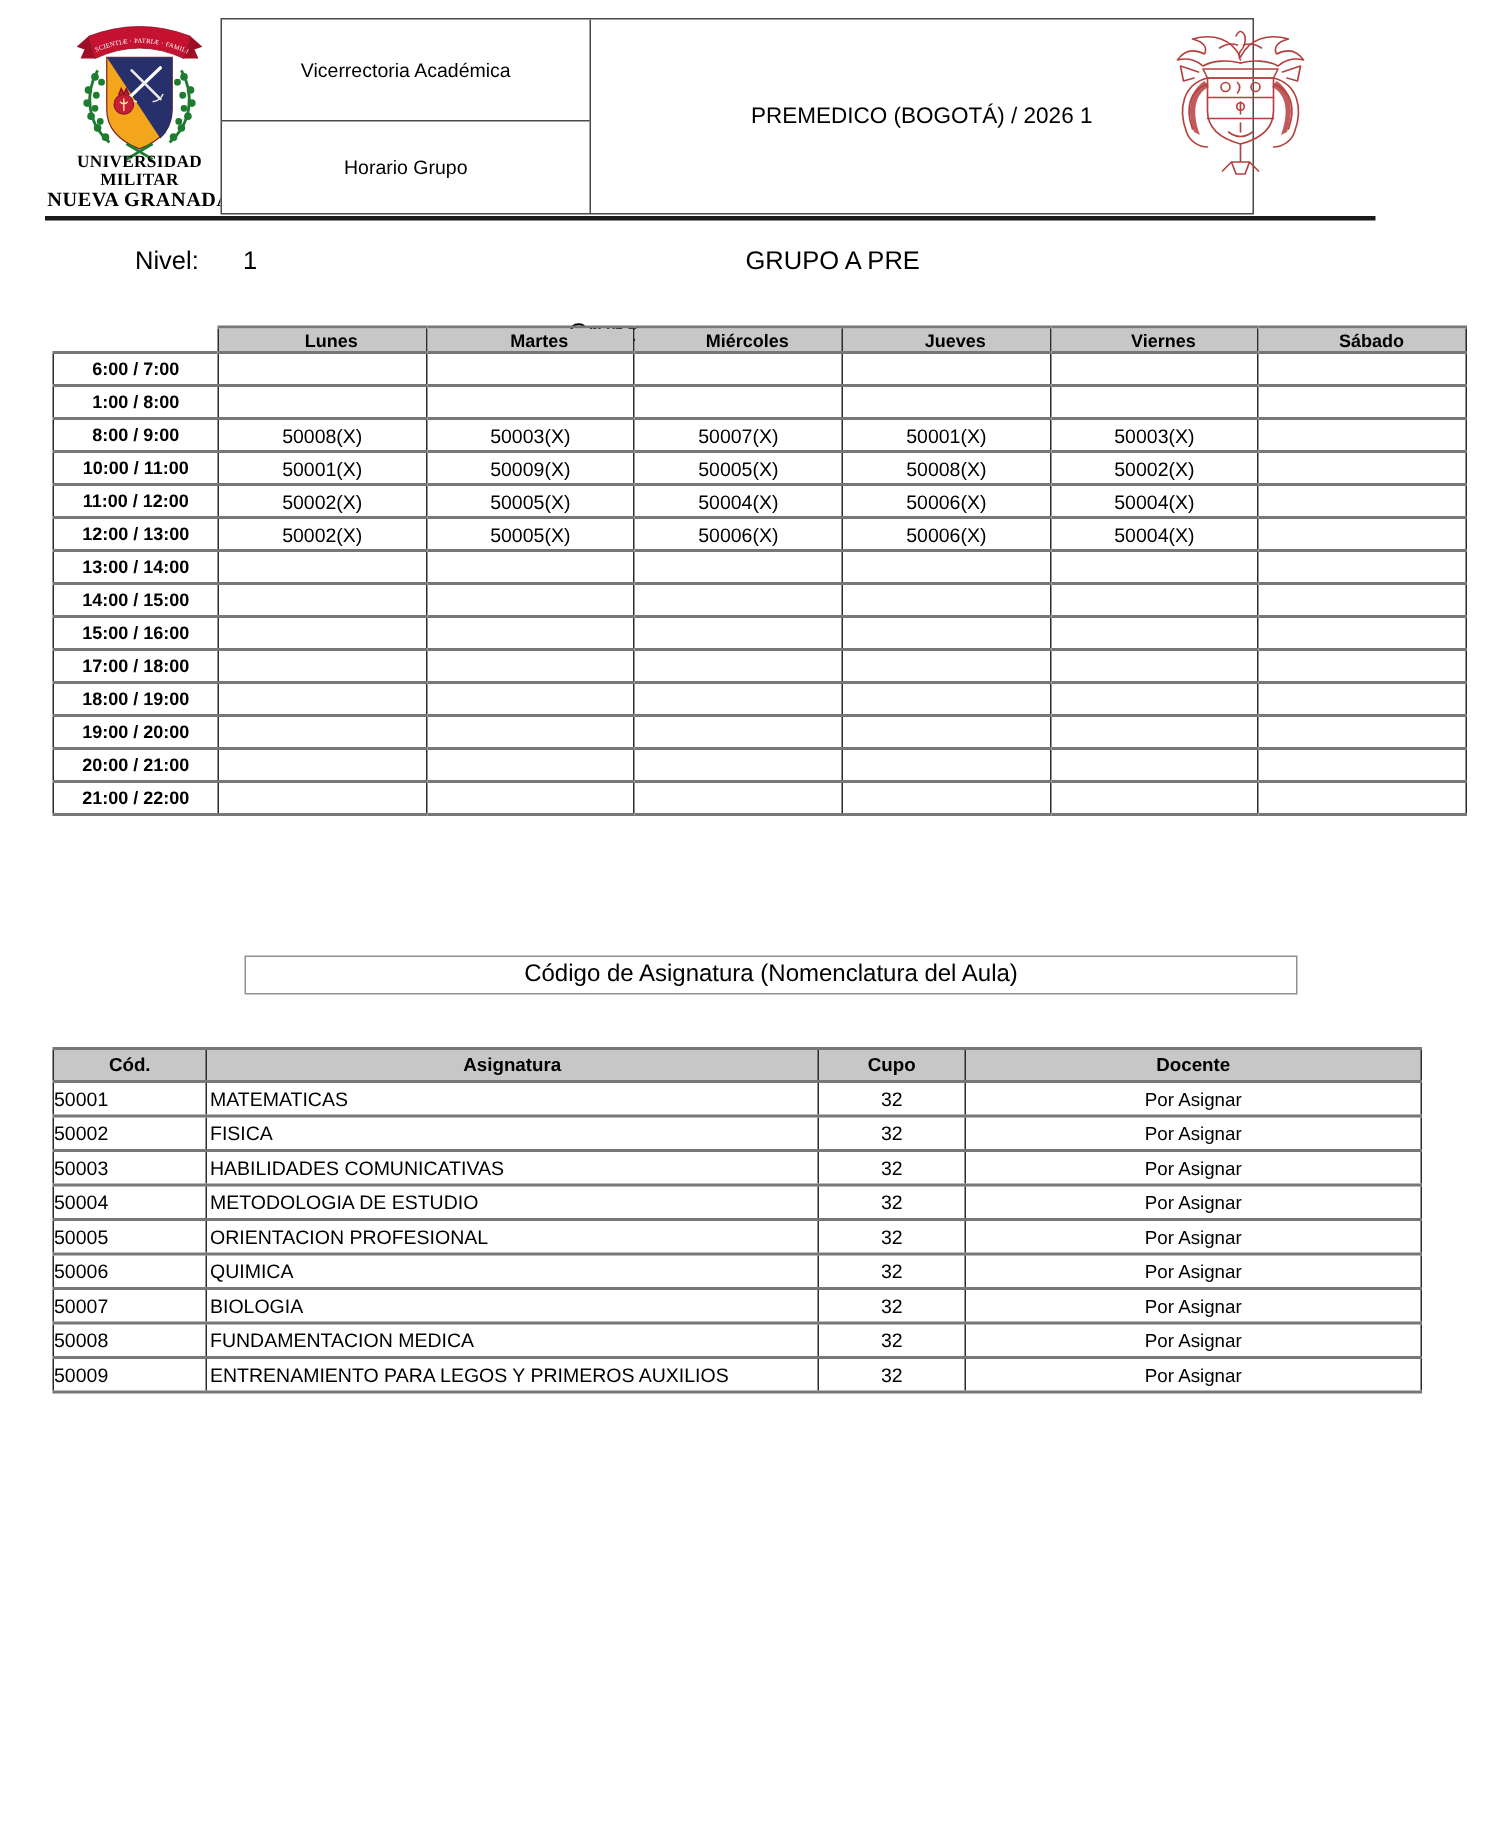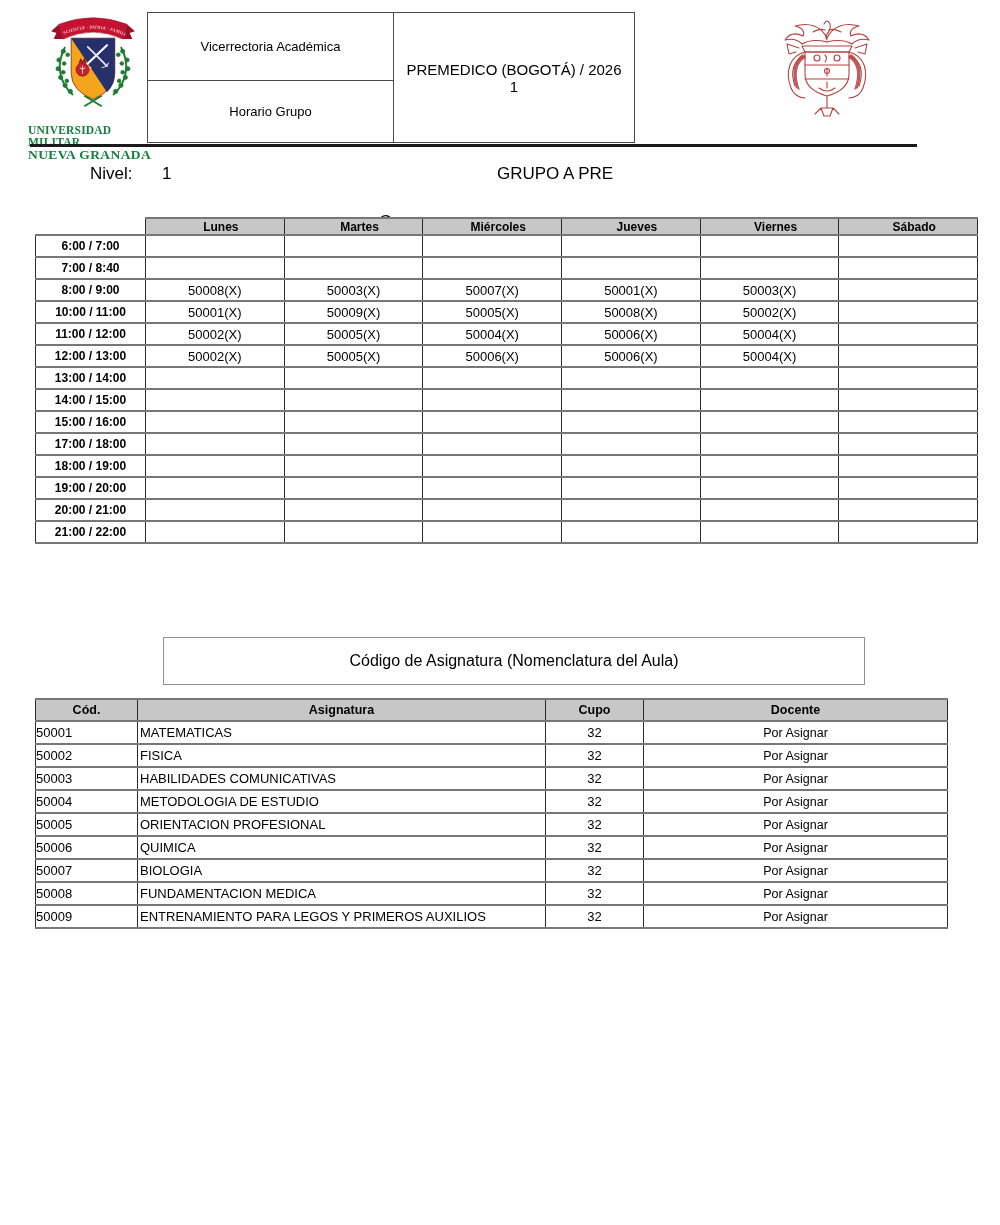--- a/index.html
+++ b/index.html
@@ -18,28 +18,28 @@
   html,body{margin:0;padding:0;}
   body{
     width:1000px;height:1225px;background:#ffffff;
     font-family:"Liberation Sans", sans-serif;color:#000;
   }
   .page{position:relative;width:1000px;height:1225px;overflow:hidden;background:#fff;}
 
   
   .umng-logo{position:absolute;left:44px;top:12px;width:98px;height:96px;}
   .umng-name{
-    position:absolute;left:28px;top:124px;width:130px;text-align:left;
-    font-family:"Liberation Serif", serif;font-weight:bold;line-height:1.05;color:#15803d;
+    position:absolute;left:28px;top:102px;width:130px;text-align:center;
+    font-family:"Liberation Serif", serif;font-weight:bold;line-height:1.05;color:#000000;
   }
   .umng-name .l1{font-size:11.5px;letter-spacing:.2px;display:block;}
   .umng-name .l2{font-size:13.5px;letter-spacing:.4px;display:block;}
 
   .header-table{
-    position:absolute;left:147px;top:12px;width:488px;height:131px;
+    position:absolute;left:147px;top:12px;width:689px;height:131px;
     border:1px solid #4a4a4a;display:grid;grid-template-columns:246px 1fr;background:#fff;
   }
   .ht-left{border-right:1px solid #4a4a4a;display:grid;grid-template-rows:68px 1fr;}
   .ht-cell{display:flex;align-items:center;justify-content:center;font-size:13px;}
   .ht-cell.top{border-bottom:1px solid #4a4a4a;}
   .ht-title{display:flex;align-items:center;justify-content:center;font-size:15px;text-align:center;padding:0 8px;}
 
   .coat{position:absolute;left:768px;top:16px;width:118px;height:112px;}
 
   .rule{position:absolute;left:30px;top:144px;width:887px;height:3px;background:var(--line_dark);}
@@ -60,21 +60,21 @@
     border-top:2px solid var(--grid_gray);border-bottom:2px solid var(--grid_gray);
     padding:0;text-align:center;overflow:hidden;white-space:nowrap;
   }
   .timetable th{background:var(--header_gray);font-size:12px;font-weight:bold;height:17px;padding-left:12px;}
   .timetable th.blank{background:transparent;border:none;}
   .timetable td{font-size:13px;height:22px;background:#fff;}
   .timetable td.time{font-weight:bold;font-size:12px;}
 
   
   .legend{
-    position:absolute;left:163px;top:637px;width:702px;height:48px;border:1px solid #919191;
+    position:absolute;left:163px;top:637px;width:702px;height:26px;border:1px solid #919191;
     display:flex;align-items:center;justify-content:center;font-size:16px;background:#fff;
   }
 
   
   .courses{position:absolute;left:35px;top:698px;width:912px;}
   .courses th,.courses td{
     border-left:1px solid var(--grid_dark);border-right:1px solid var(--grid_dark);
     border-top:2px solid var(--grid_gray);border-bottom:2px solid var(--grid_gray);
     padding:0;overflow:hidden;white-space:nowrap;background:#fff;
   }
@@ -219,21 +219,21 @@
         <tr>
           <td class="time">6:00 / 7:00</td>
           <td></td>
           <td></td>
           <td></td>
           <td></td>
           <td></td>
           <td></td>
         </tr>
         <tr>
-          <td class="time">7:00 / 8:40</td>
+          <td class="time">1:00 / 8:00</td>
           <td></td>
           <td></td>
           <td></td>
           <td></td>
           <td></td>
           <td></td>
         </tr>
         <tr>
           <td class="time">8:00 / 9:00</td>
           <td>50008(X)</td>

